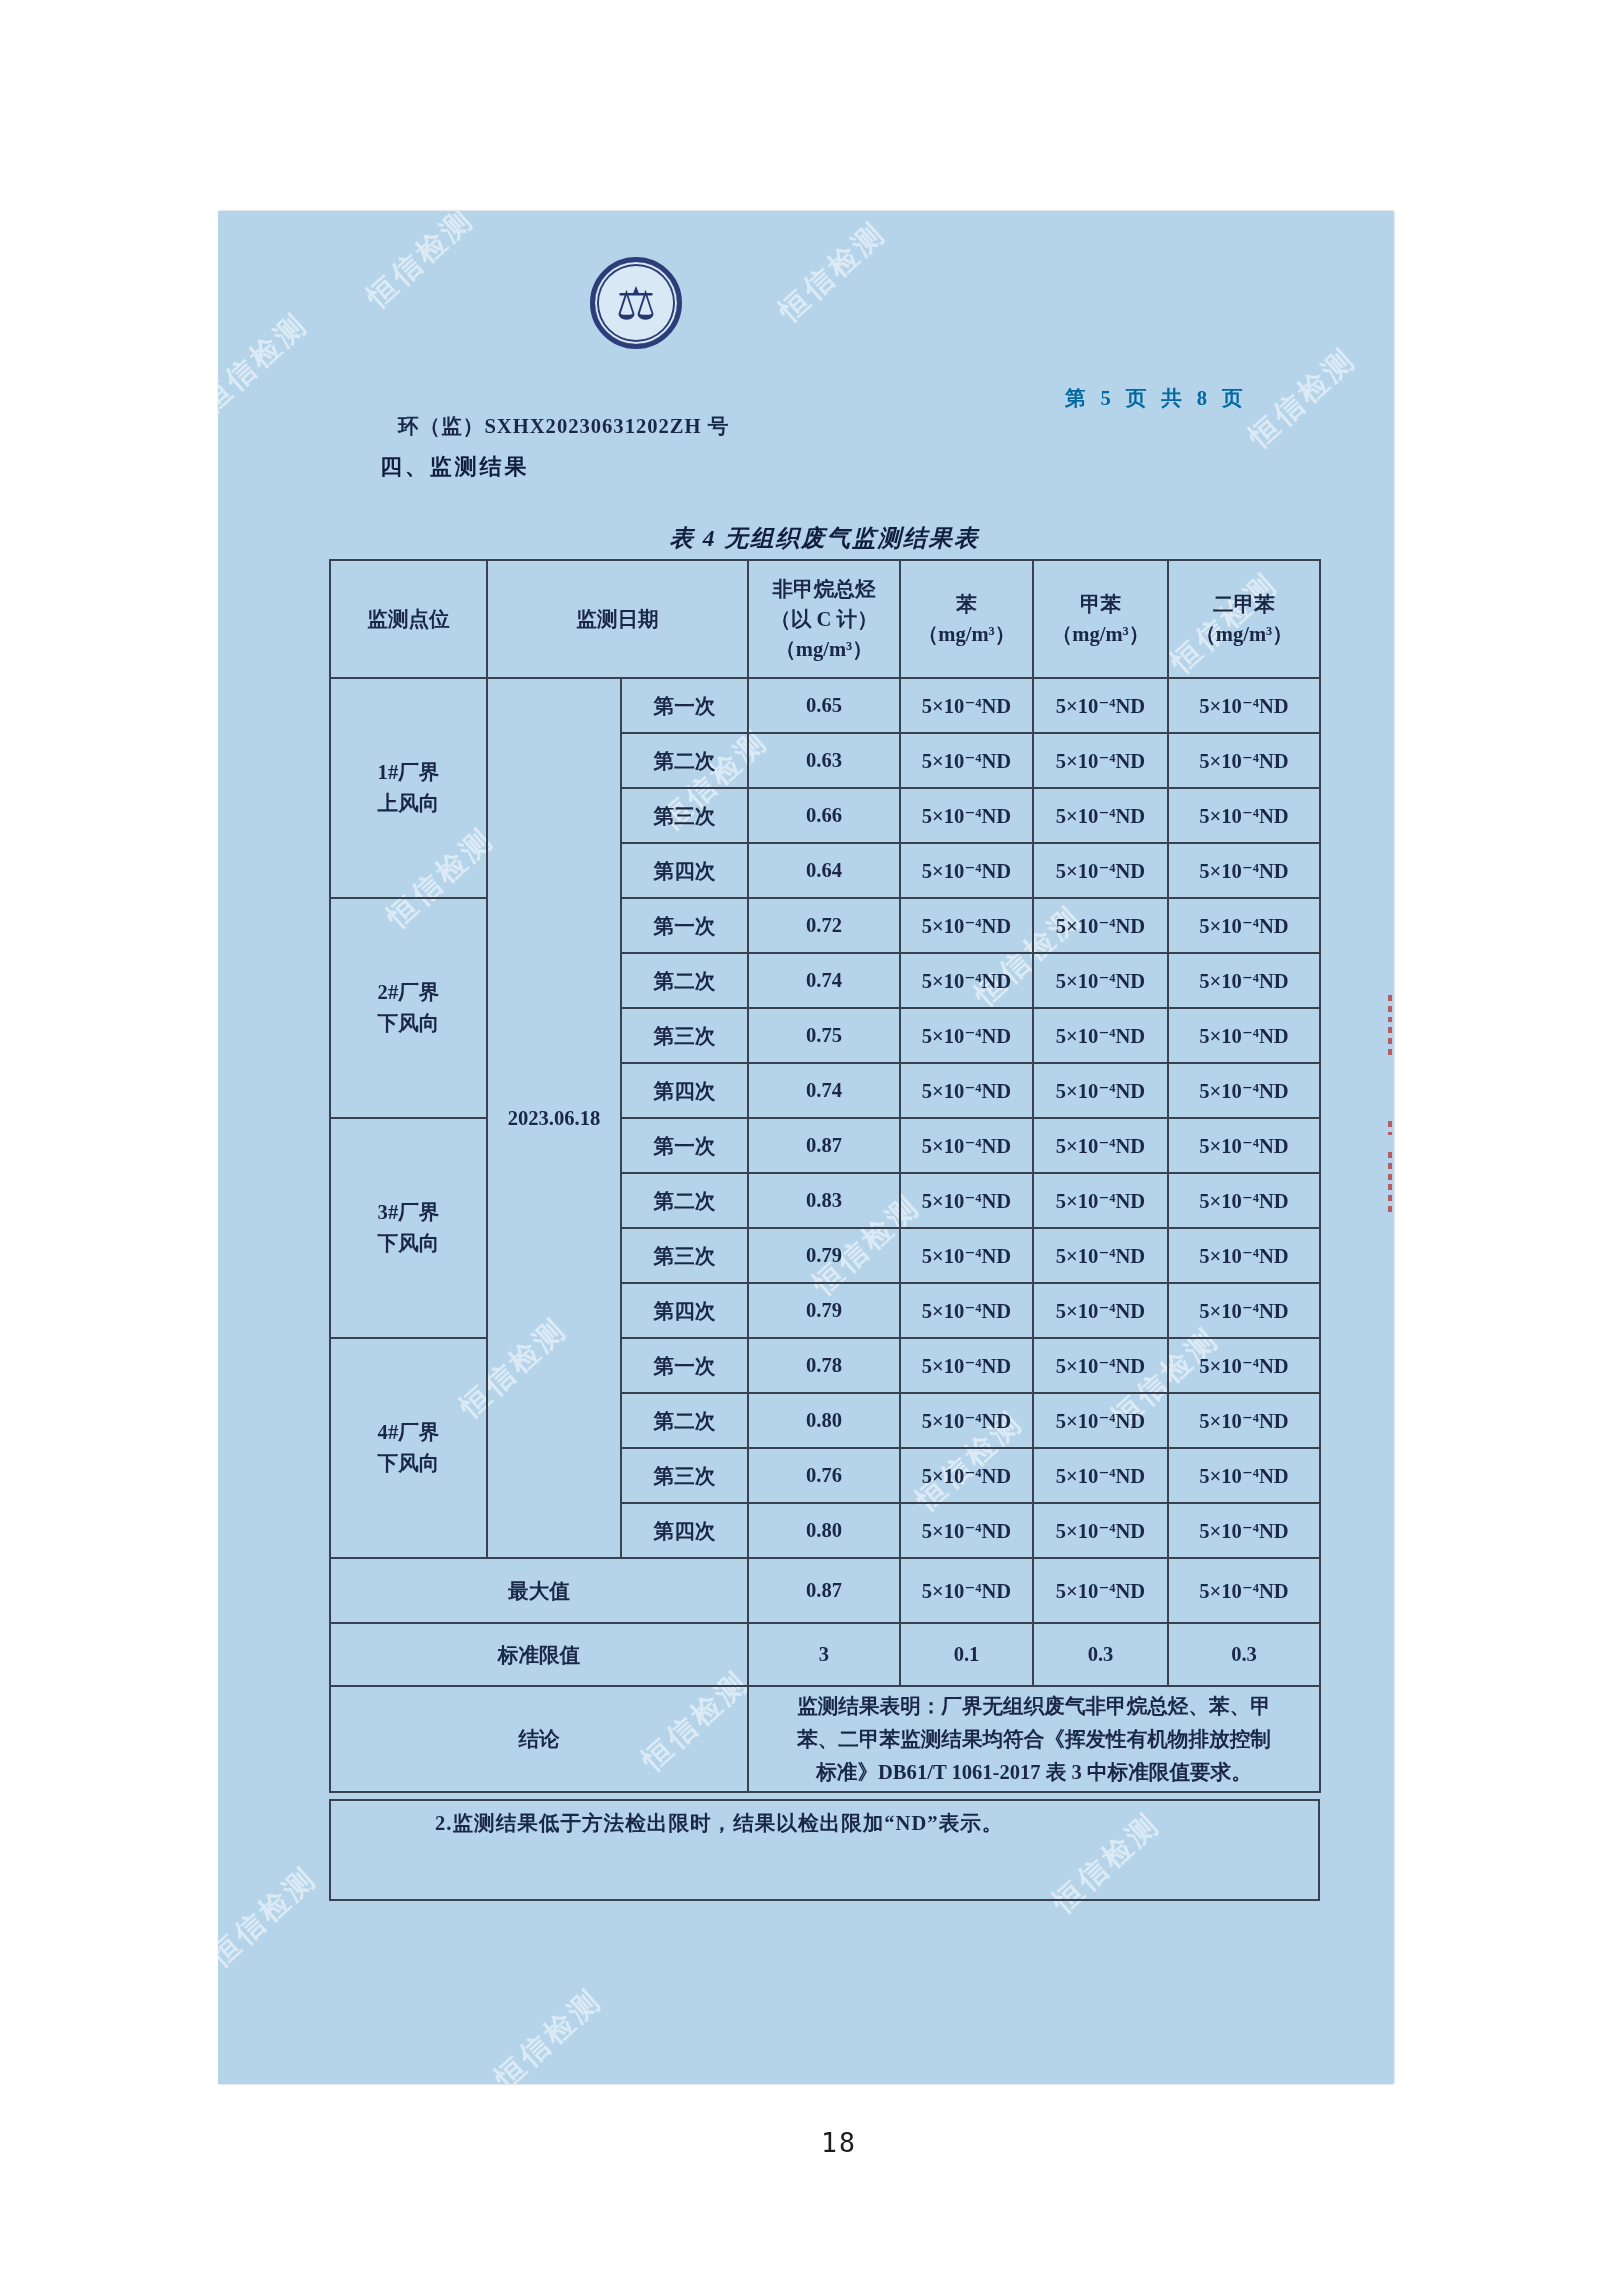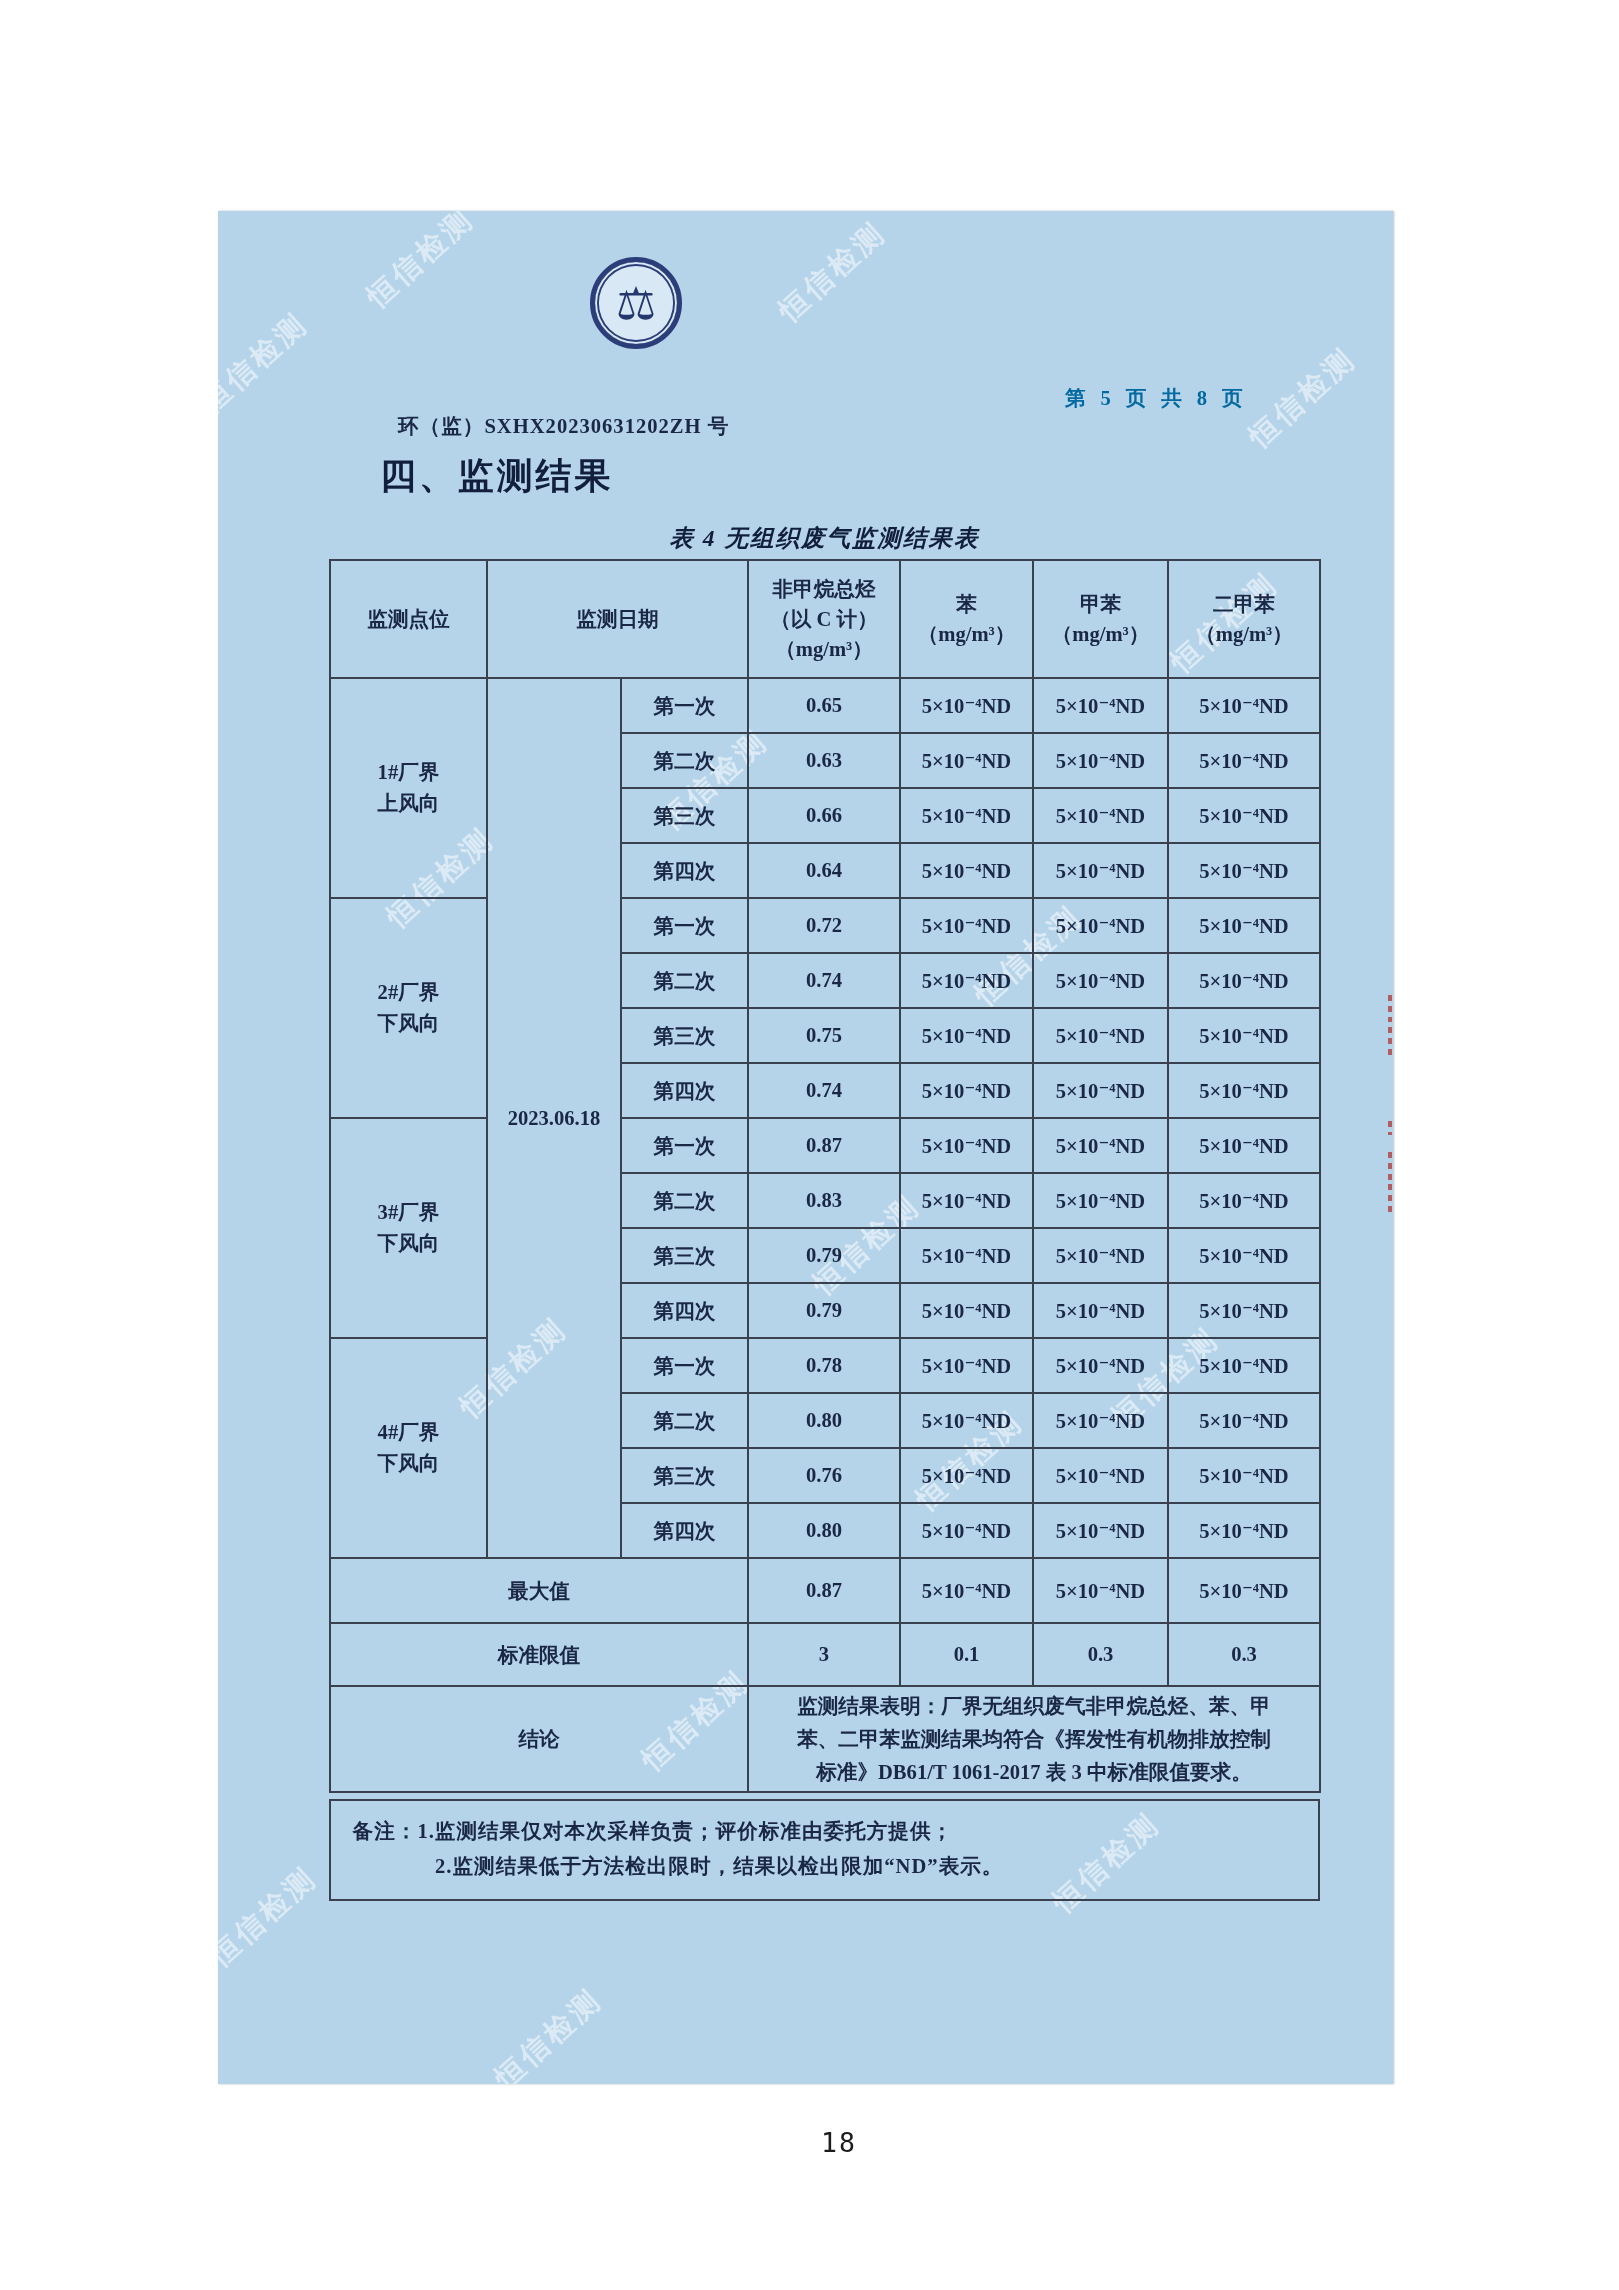--- a/index.html
+++ b/index.html
@@ -27,21 +27,21 @@
   }
   .logo-glyph{font-size:45px;color:#24376f;line-height:1;font-family:"DejaVu Sans",sans-serif;}
   .company{position:absolute;left:469px;top:54px;color:#3b5bb0;}
   .company-cn{font-size:31px;font-weight:bold;letter-spacing:5.9px;}
   .company-en{
     font-size:15.7px;font-weight:bold;letter-spacing:1.6px;margin-top:6.9px;
     font-family:"Liberation Sans","DejaVu Sans",sans-serif;
   }
   .page-indicator{position:absolute;left:847px;top:173px;font-size:20.6px;font-weight:bold;letter-spacing:4.9px;color:#0369a1;}
   .doc-number{position:absolute;left:160px;top:201px;font-size:20.6px;font-weight:bold;letter-spacing:1px;color:#1a2745;margin-left:20px;}
-  .section-title{position:absolute;left:162px;top:241px;font-size:36px;font-weight:bold;letter-spacing:2.9px;color:#121f3c;}
+  .section-title{position:absolute;left:162px;top:241px;font-size:22px;font-weight:bold;letter-spacing:2.9px;color:#121f3c;}
   .table-title{
     position:absolute;left:111px;top:311px;width:991px;text-align:center;
     font-size:23.5px;font-weight:bold;letter-spacing:2px;color:#121f3c;font-style:italic;
   }
   
   table.results{
     position:absolute;left:111px;top:348px;width:991px;
     border-collapse:collapse;table-layout:fixed;color:#1a2745;
     border:2.9px solid #39404e;
   }
@@ -272,21 +272,20 @@
     <tr class="conclrow">
       <td colspan="3">结论</td>
       <td colspan="4" class="pre concl">监测结果表明：厂界无组织废气非甲烷总烃、苯、甲
 苯、二甲苯监测结果均符合《挥发性有机物排放控制
 标准》DB61/T 1061-2017 表 3 中标准限值要求。</td>
     </tr>
     </tbody>
   </table>
 
   <div class="notes">
-    <div class="note1">备注：1.监测结果仅对本次采样负责；评价标准由委托方提供；</div>
     <div class="note2">2.监测结果低于方法检出限时，结果以检出限加“ND”表示。</div>
   </div>
 
   <div class="redmark" style="top:784px;height:61px"></div>
   <div class="redmark" style="top:910px;height:13.7px"></div>
   <div class="redmark" style="top:941px;height:63px"></div>
 </div>
 
 <div class="footer-num">18</div>
 

